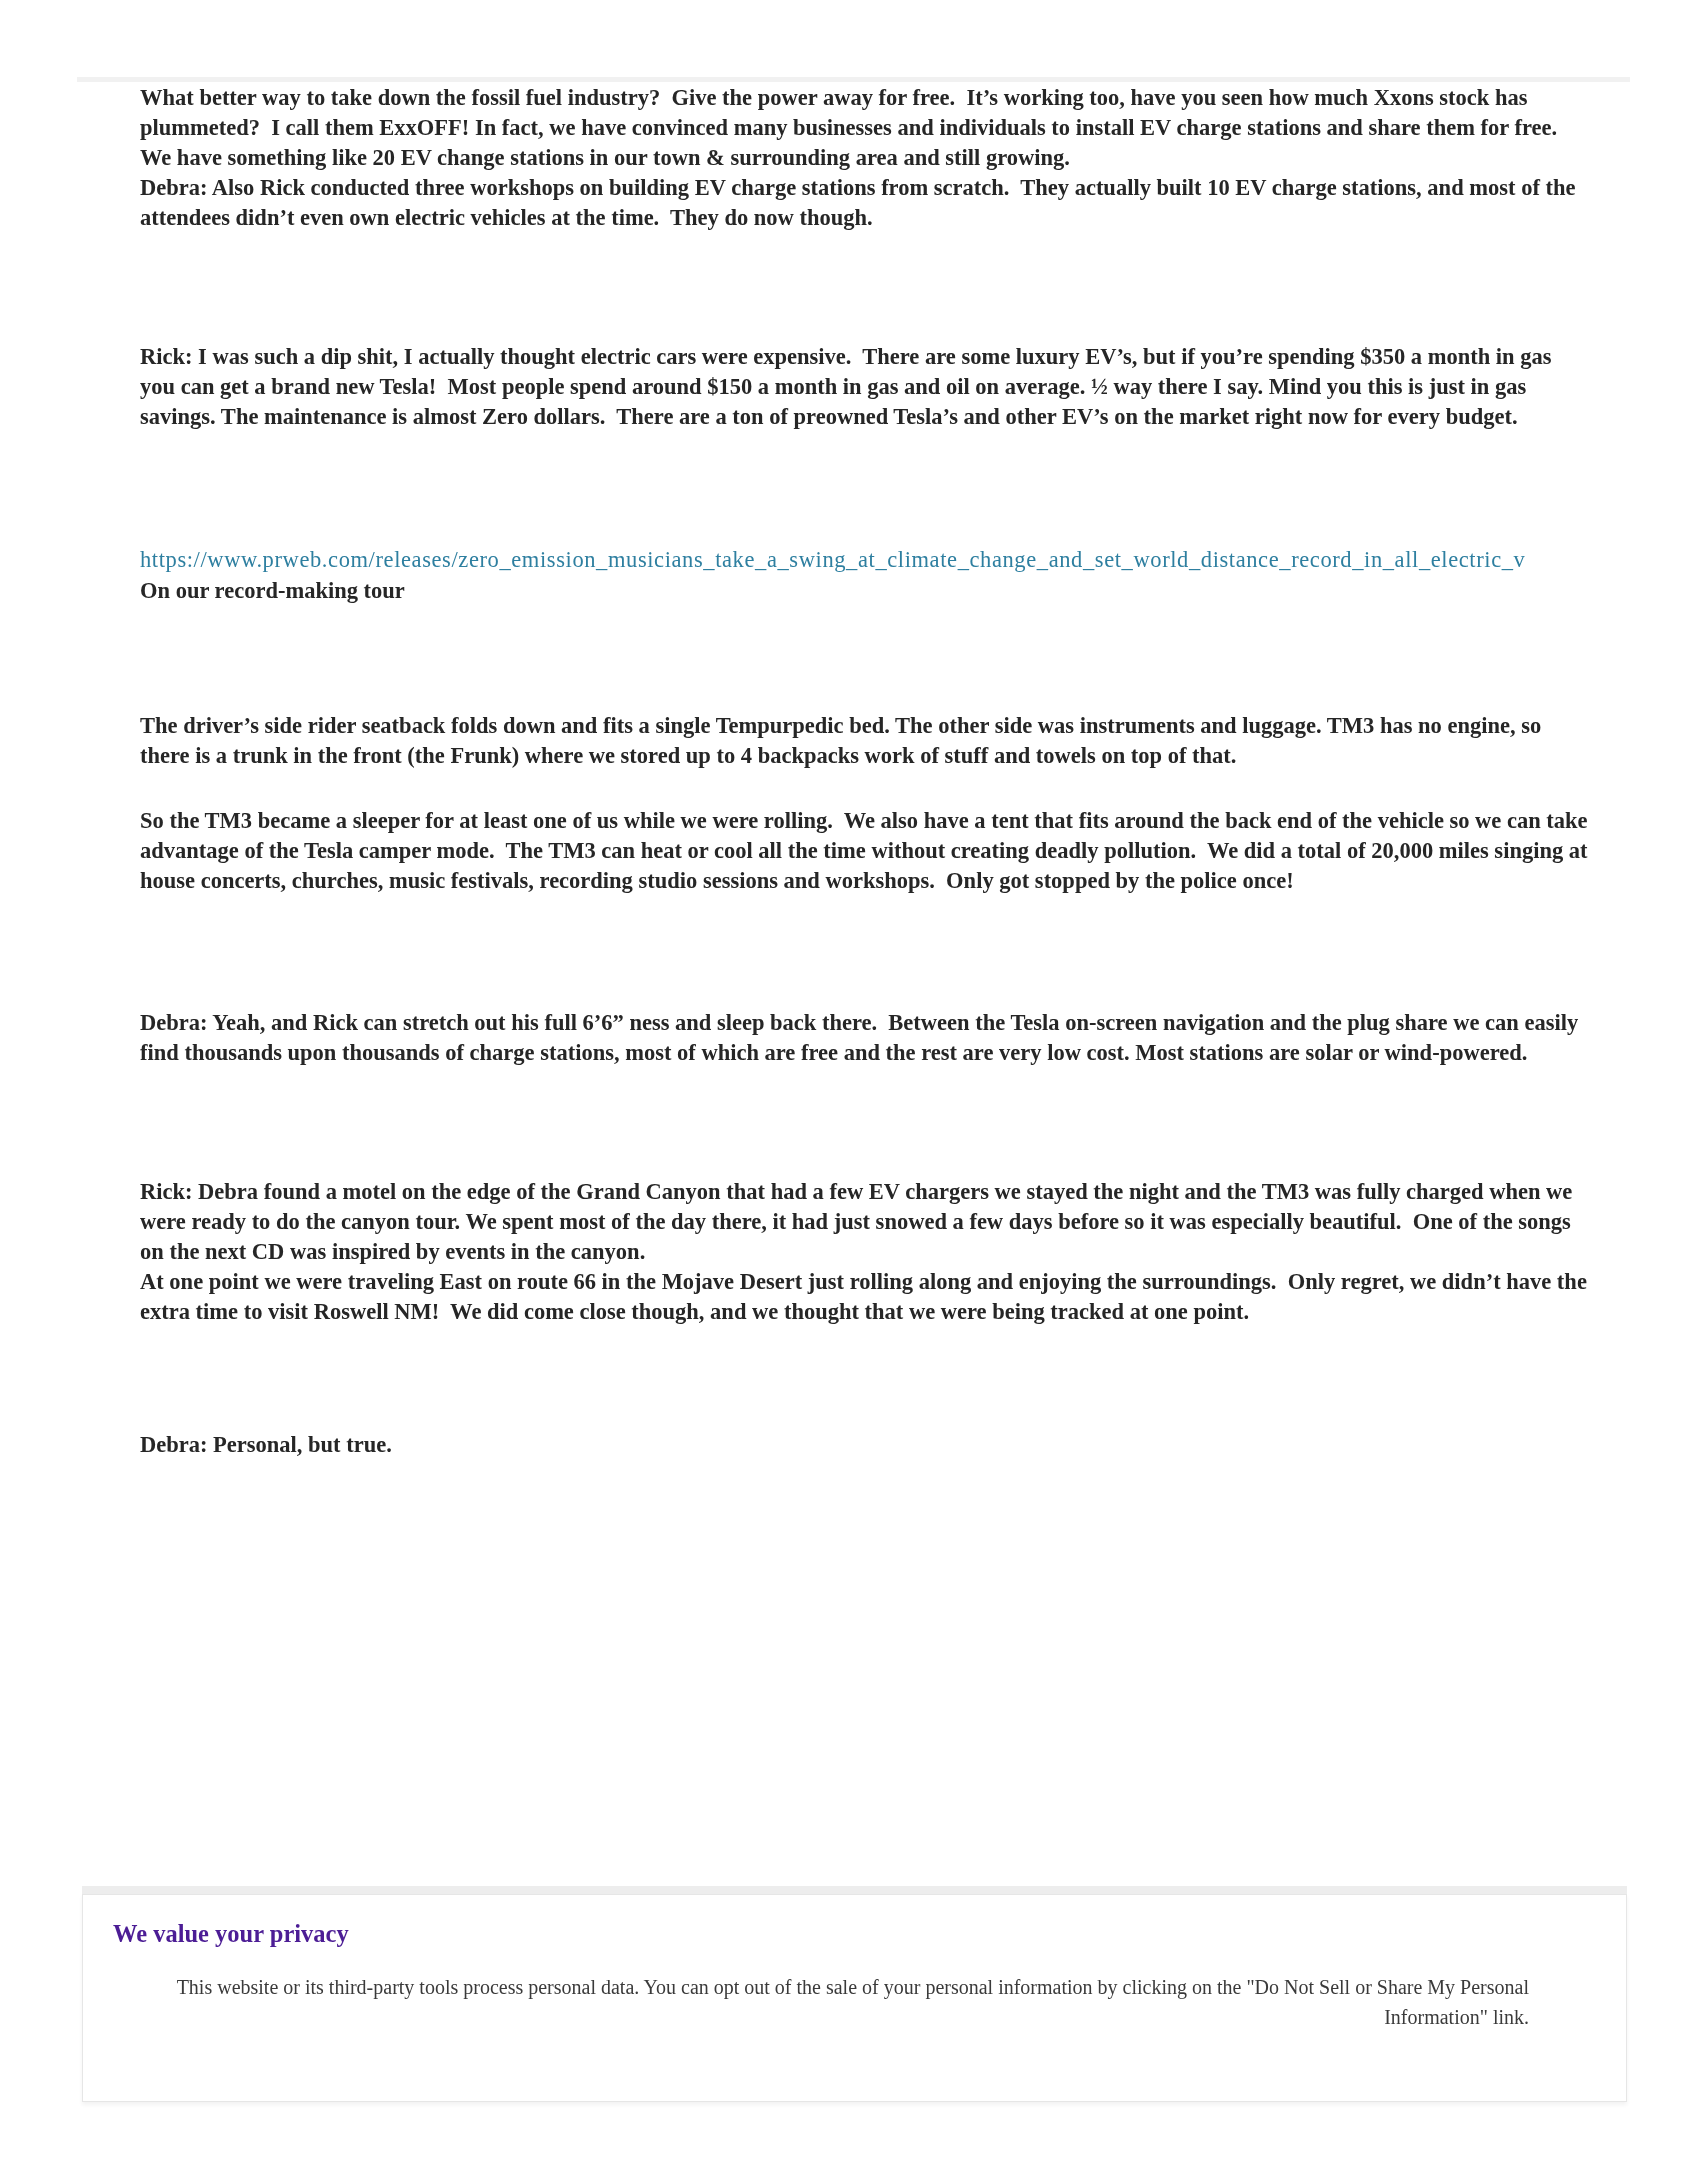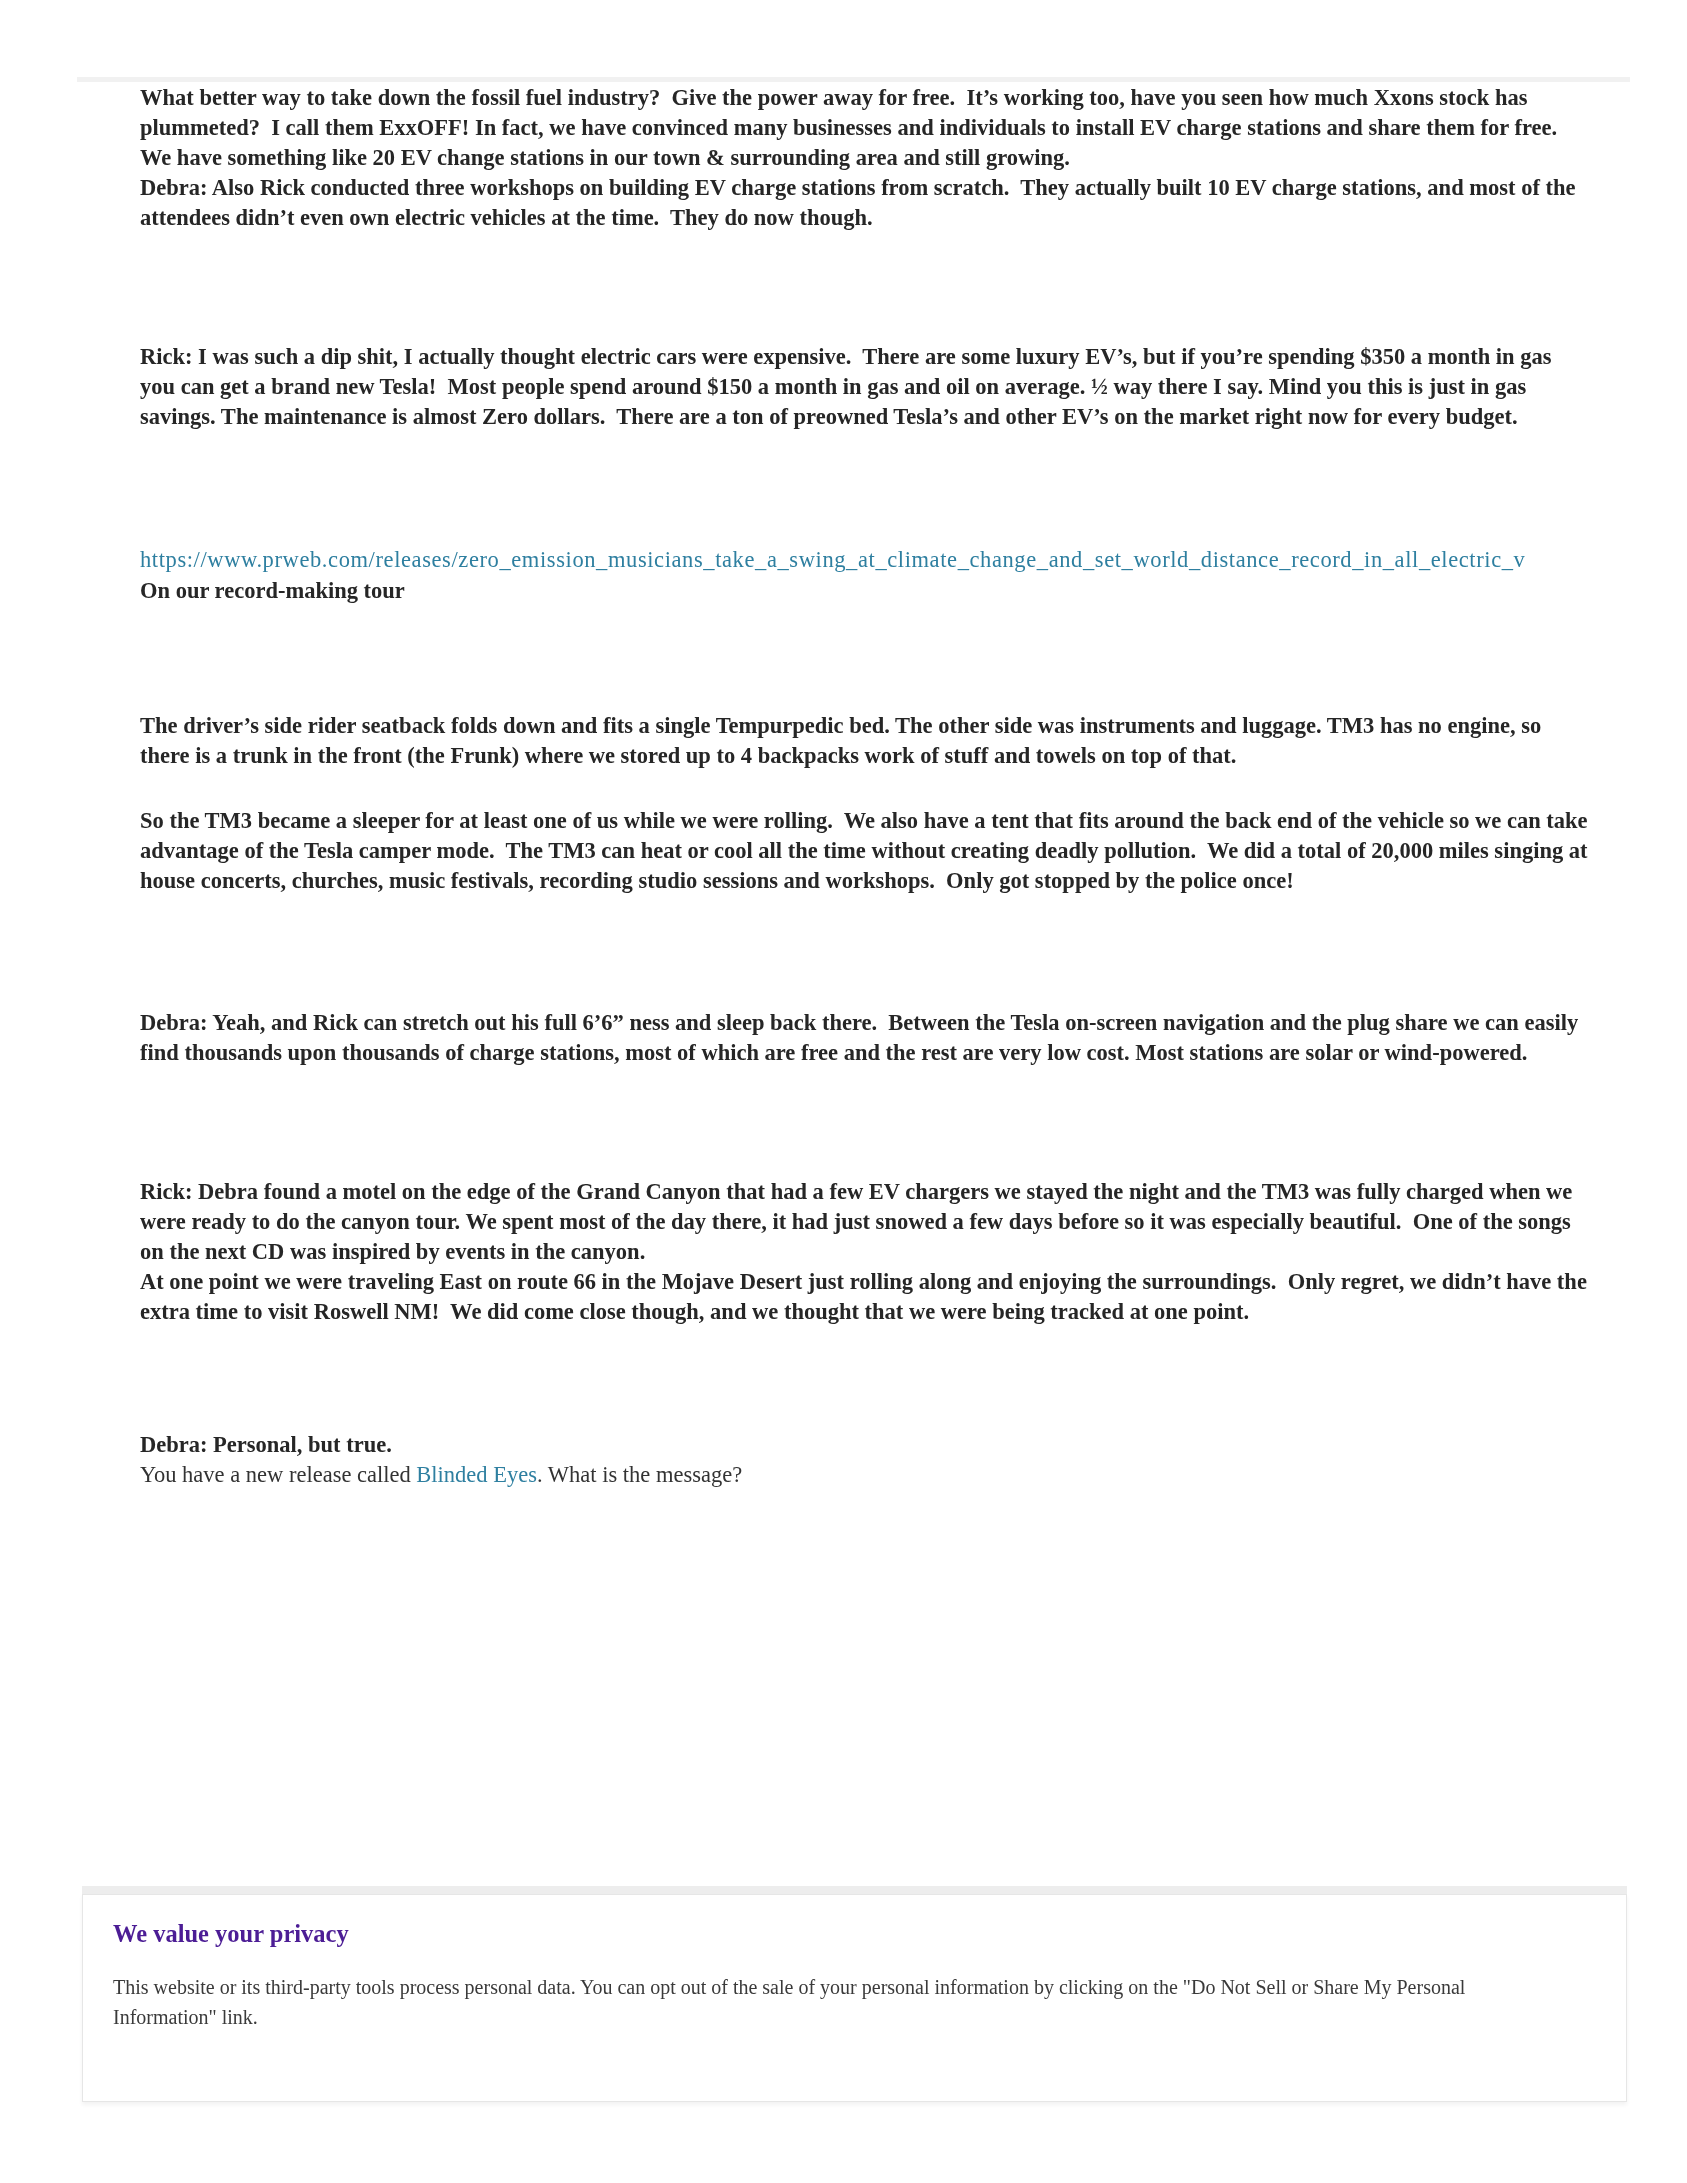--- a/index.html
+++ b/index.html
@@ -90,20 +90,21 @@
     color: #4c1d95;
   }
   .banner-body {
     margin: 0;
     padding: 22.5px 30px 0 30px;
     max-width: 1416px;
     font-size: 20px;
     line-height: 30px;
     font-weight: 400;
     color: #3a3a3a;
+    text-align: right;
   }
 </style>
 </head>
 <body>
 
 <div class="top-divider"></div>
 
 <div class="content">
 
   <p class="para">What better way to take down the fossil fuel industry?  Give the power away for free.  It’s working too, have you seen how much Xxons stock has plummeted?  I call them ExxOFF! In fact, we have convinced many businesses and individuals to install EV charge stations and share them for free.  We have something like 20 EV change stations in our town &amp; surrounding area and still growing.</p>
@@ -122,21 +123,20 @@
   <p class="para g53">So the TM3 became a sleeper for at least one of us while we were rolling.  We also have a tent that fits around the back end of the vehicle so we can take advantage of the Tesla camper mode.  The TM3 can heat or cool all the time without creating deadly pollution.  We did a total of 20,000 miles singing at house concerts, churches, music festivals, recording studio sessions and workshops.  Only got stopped by the police once!</p>
 
   <p class="para g170">Debra: Yeah, and Rick can stretch out his full 6’6” ness and sleep back there.  Between the Tesla on-screen navigation and the plug share we can easily find thousands upon thousands of charge stations, most of which are free and the rest are very low cost. Most stations are solar or wind-powered.</p>
 
   <p class="para g165">Rick: Debra found a motel on the edge of the Grand Canyon that had a few EV chargers we stayed the night and the TM3 was fully charged when we were ready to do the canyon tour. We spent most of the day there, it had just snowed a few days before so it was especially beautiful.  One of the songs on the next CD was inspired by events in the canyon.</p>
 
   <p class="para g69">At one point we were traveling East on route 66 in the Mojave Desert just rolling along and enjoying the surroundings.  Only regret, we didn’t have the extra time to visit Roswell NM!  We did come close though, and we thought that we were being tracked at one point.</p>
 
   <p class="para g155">Debra: Personal, but true.</p>
 
-  <p class="question g153"><span>You have a new release called </span><a class="link" href="#">Blinded Eyes</a><span>. What is the message?</span></p>
 
 </div>
 
 <div class="banner-backdrop"></div>
 
 <div class="privacy-banner">
   <h2 class="banner-title">We value your privacy</h2>
   <p class="banner-body">This website or its third-party tools process personal data. You can opt out of the sale of your personal information by clicking on the "Do Not Sell or Share My Personal Information" link.</p>
 </div>
 

